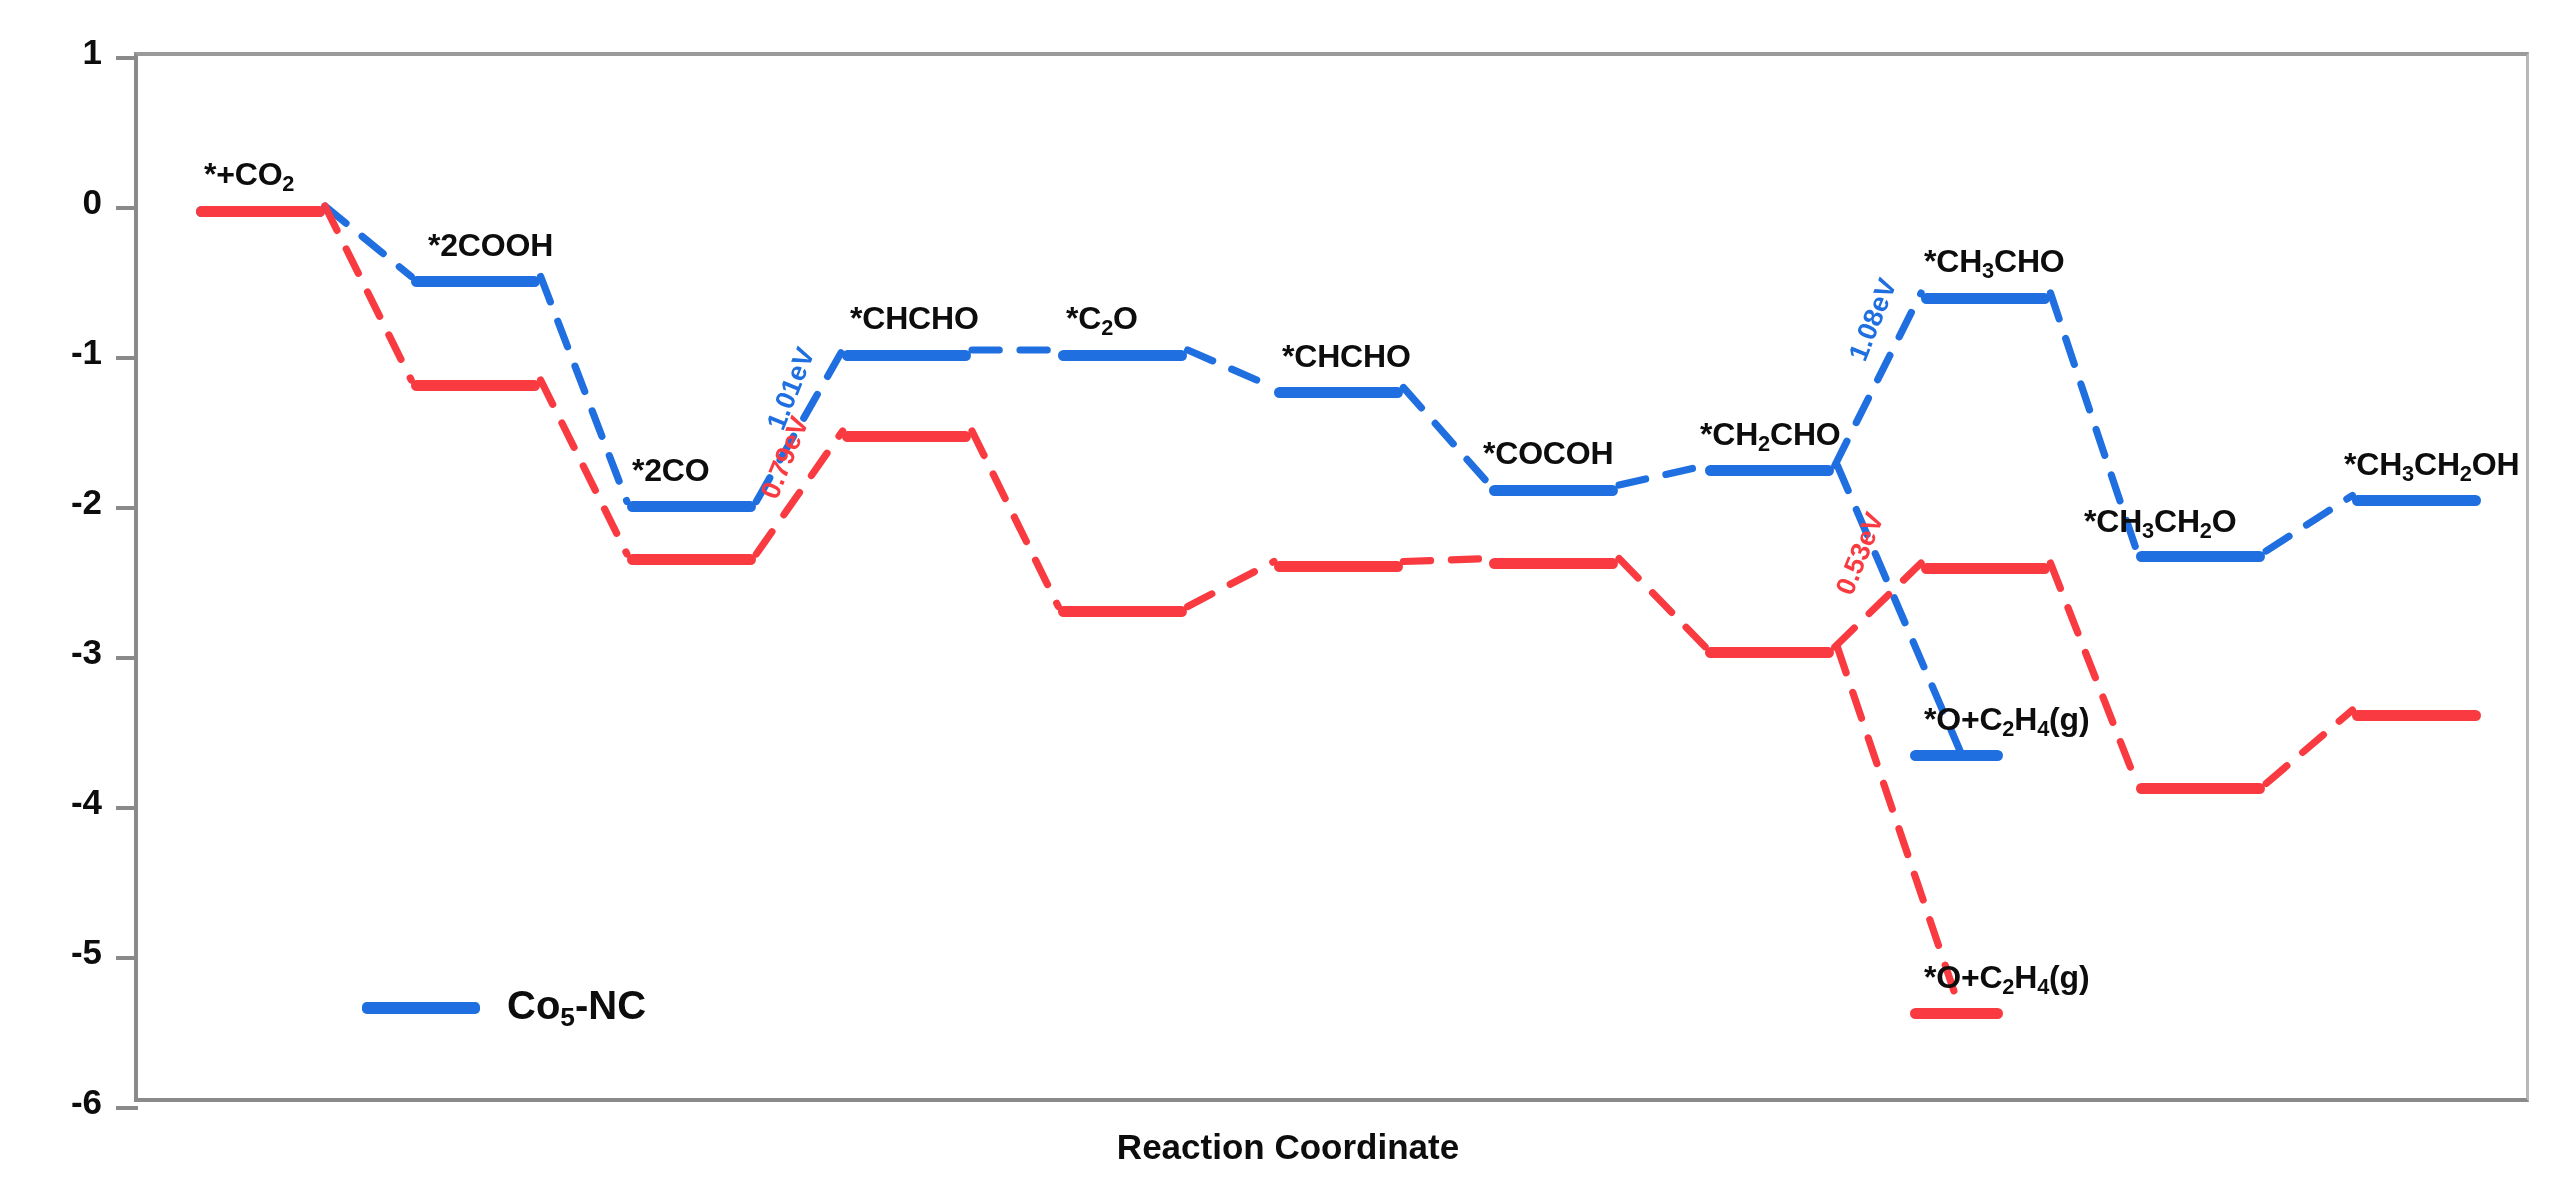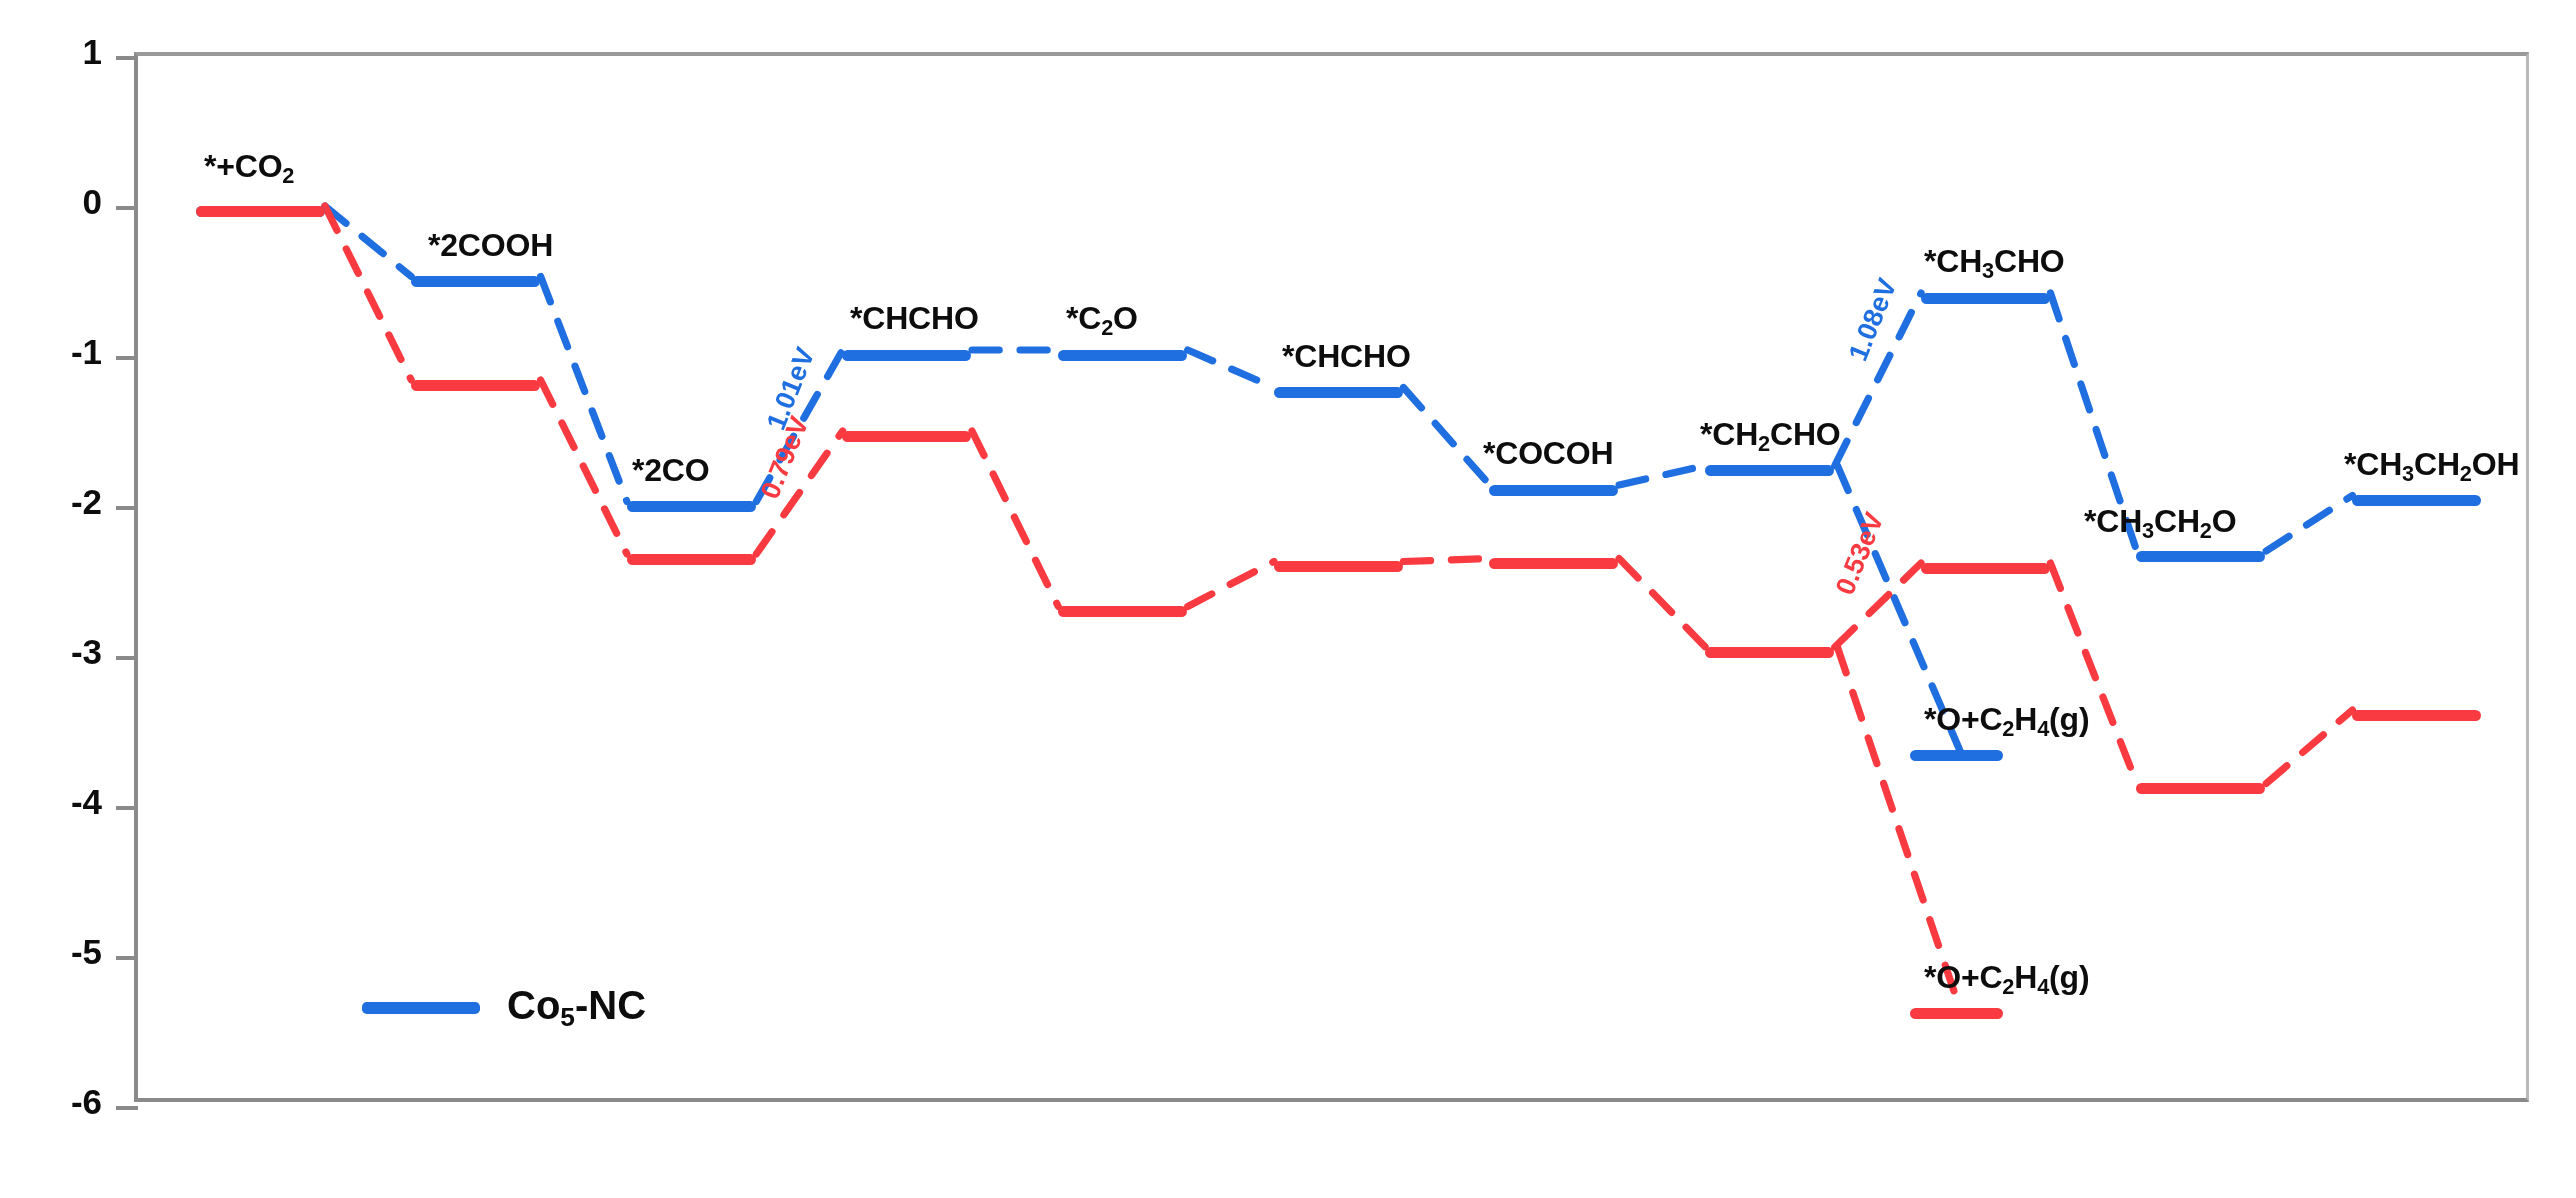--- a/index.html
+++ b/index.html
@@ -91,21 +91,21 @@
         <div class="level red" style="left: 920px; width: 129px; top: 550px;"></div>
         <div class="level red" style="left: 1136px; width: 129px; top: 505px;"></div>
         <div class="level red" style="left: 1351px; width: 129px; top: 502px;"></div>
         <div class="level red" style="left: 1567px; width: 129px; top: 591px;"></div>
         <div class="level red" style="left: 1783px; width: 129px; top: 507px;"></div>
         <div class="level red" style="left: 1998px; width: 129px; top: 727px;"></div>
         <div class="level red" style="left: 2214px; width: 129px; top: 654px;"></div>
         <div class="level red" style="left: 1772px; width: 93px; top: 952px;"></div>
       </div>
     <div id="species">
-        <div class="splabel" style="top: 92px; left: 66px;">*+CO<sub>2</sub></div>
+        <div class="splabel" style="top: 100px; left: 66px;">*+CO<sub>2</sub></div>
         <div class="splabel" style="top: 171px; left: 290px;">*2COOH</div>
         <div class="splabel" style="top: 396px; left: 494px;">*2CO</div>
         <div class="splabel" style="top: 244px; left: 712px;">*CHCHO</div>
         <div class="splabel" style="top: 244px; left: 928px;">*C<sub>2</sub>O</div>
         <div class="splabel" style="top: 282px; left: 1144px;">*CHCHO</div>
         <div class="splabel" style="top: 379px; left: 1345px;">*COCOH</div>
         <div class="splabel" style="top: 360px; left: 1562px;">*CH<sub>2</sub>CHO</div>
         <div class="splabel" style="top: 187px; left: 1786px;">*CH<sub>3</sub>CHO</div>
         <div class="splabel" style="top: 447px; left: 1946px;">*CH<sub>3</sub>CH<sub>2</sub>O</div>
         <div class="splabel" style="top: 390px; left: 2206px;">*CH<sub>3</sub>CH<sub>2</sub>OH</div>
@@ -128,20 +128,21 @@
   <div class="ytick" style="top: 0px;"></div>
       <div class="ytick" style="top: 150px;"></div>
       <div class="ytick" style="top: 300px;"></div>
       <div class="ytick" style="top: 450px;"></div>
       <div class="ytick" style="top: 600px;"></div>
       <div class="ytick" style="top: 750px;"></div>
       <div class="ytick" style="top: 900px;"></div>
       <div class="ytick" style="top: 1050px;"></div>
     </div>
 
+  <div id="xaxis-title">Reaction Coordinate</div>
 <div class="ylab" style="top: 52px; left: 0px; width: 102px; text-align: right; position: absolute;">1</div>
     <div class="ylab" style="top: 202px; left: 0px; width: 102px; text-align: right; position: absolute;">0</div>
     <div class="ylab" style="top: 352px; left: 0px; width: 102px; text-align: right; position: absolute;">-1</div>
     <div class="ylab" style="top: 502px; left: 0px; width: 102px; text-align: right; position: absolute;">-2</div>
     <div class="ylab" style="top: 652px; left: 0px; width: 102px; text-align: right; position: absolute;">-3</div>
     <div class="ylab" style="top: 802px; left: 0px; width: 102px; text-align: right; position: absolute;">-4</div>
     <div class="ylab" style="top: 952px; left: 0px; width: 102px; text-align: right; position: absolute;">-5</div>
     <div class="ylab" style="top: 1102px; left: 0px; width: 102px; text-align: right; position: absolute;">-6</div>
   </div>
 

